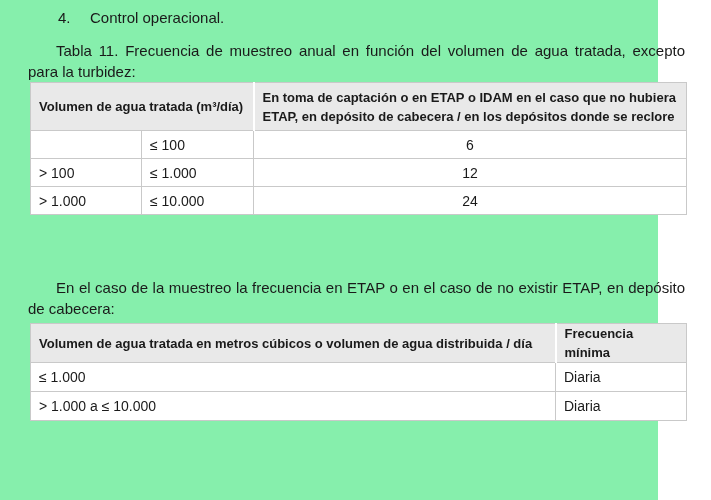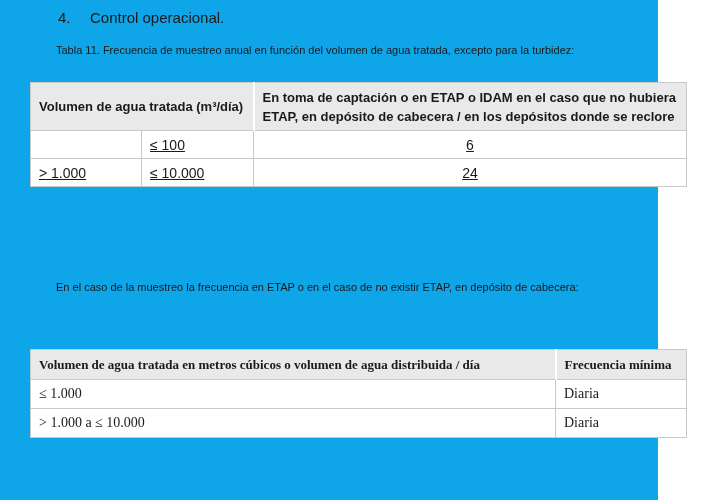--- a/index.html
+++ b/index.html
@@ -6,35 +6,35 @@
   html, body {
     width: 711px; height: 500px;
     background: #ffffff;
     overflow: hidden;
   }
   body {
     font-family: "Liberation Sans", sans-serif;
     color: #1a1a1a;
     position: relative;
   }
-  .page { position: absolute; top: 0; left: 0; width: 658px; height: 500px; background: #0ea5e9; }
+  .page { position: absolute; top: 0; left: 0; width: 658px; height: 500px; background: #86efac; }
 
   .heading {
     position: absolute;
     top: 9px; left: 58px;
     font-size: 15px;
     white-space: nowrap;
   }
   .heading .hnum { display: inline-block; min-width: 32px; }
 
   .para {
     position: absolute;
     left: 28px;
     width: 657px;
-    font-size: 11px;
+    font-size: 15px;
     line-height: 21px;
     text-align: justify;
     text-indent: 28px;
   }
   #para-tabla11 { top: 40px; }
   #para-turbidez { top: 277px; }
 
   .note {
     position: absolute;
     top: 469px; left: 28px;
@@ -44,40 +44,40 @@
     white-space: nowrap;
   }
 
   table {
     position: absolute;
     left: 30px;
     border-collapse: collapse;
     table-layout: fixed;
   }
   #table11 { top: 82px; width: 656px; }
-  #table-turbidez { top: 349px; width: 656px; font-family: Liberation Serif, serif; }
+  #table-turbidez { top: 323px; width: 656px; }
 
   th, td {
     border: 1px solid #c9c9c9;
     padding: 0 8px;
     vertical-align: middle;
     overflow: hidden;
   }
   th {
     background: #e9e9e9;
     font-weight: bold;
     font-size: 13px;
     text-align: left;
     line-height: 19px;
   }
   th + th { border-left: 2px solid #ffffff; margin-top: 12px; }
   td { font-size: 14px; background: #ffffff; }
 
   #table11 thead th { height: 48px; }
-  #table11 tbody tr { height: 28px; text-decoration: underline; }
+  #table11 tbody tr { height: 28px; }
   #table11 td.center { text-align: center; }
 
   #table-turbidez thead th { height: 30px; }
   #table-turbidez tbody tr { height: 29px; }
 </style>
 </head>
 <body>
 
 <div class="page">
 
@@ -97,20 +97,25 @@
       <tr>
         <th colspan="2">Volumen de agua tratada (m³/día)</th>
         <th>En toma de captación o en ETAP o IDAM en el caso que no hubiera ETAP, en depósito de cabecera / en los depósitos donde se reclore</th>
       </tr>
     </thead>
     <tbody>
       <tr>
         <td></td>
         <td>≤ 100</td>
         <td class="center">6</td>
+      </tr>
+      <tr>
+        <td>&gt; 100</td>
+        <td>≤ 1.000</td>
+        <td class="center">12</td>
       </tr>
       <tr>
         <td>&gt; 1.000</td>
         <td>≤ 10.000</td>
         <td class="center">24</td>
       </tr>
     </tbody>
   </table>
 
   <p class="para" id="para-turbidez">En el caso de la muestreo la frecuencia en ETAP o en el caso de no existir ETAP, en depósito de cabecera:</p>

